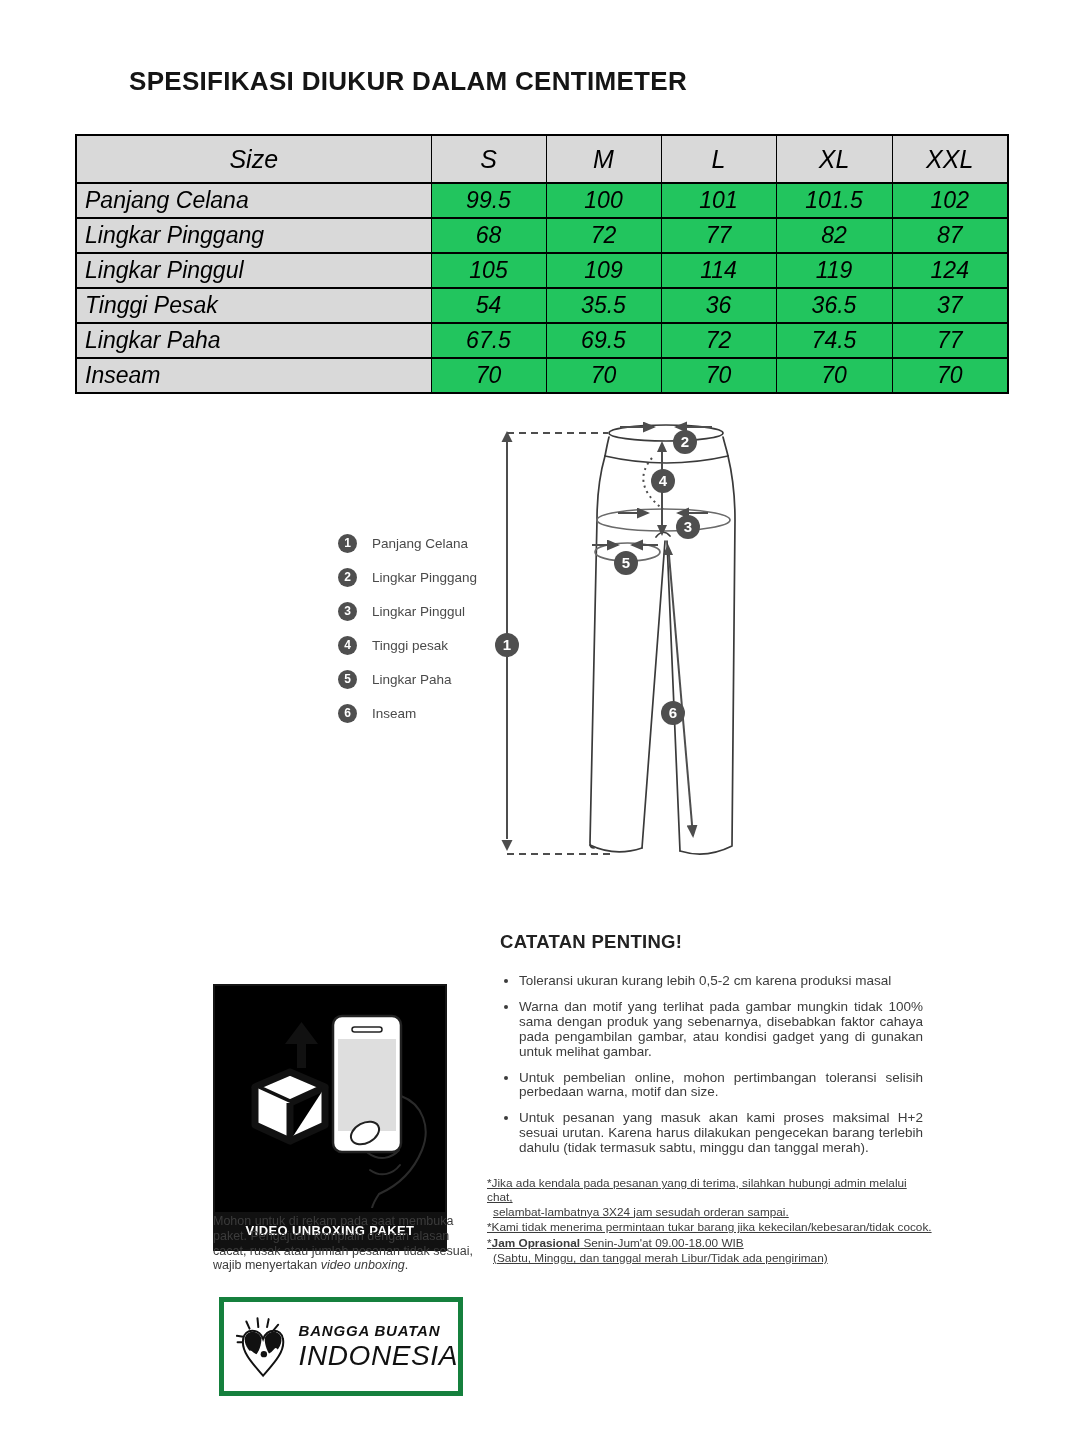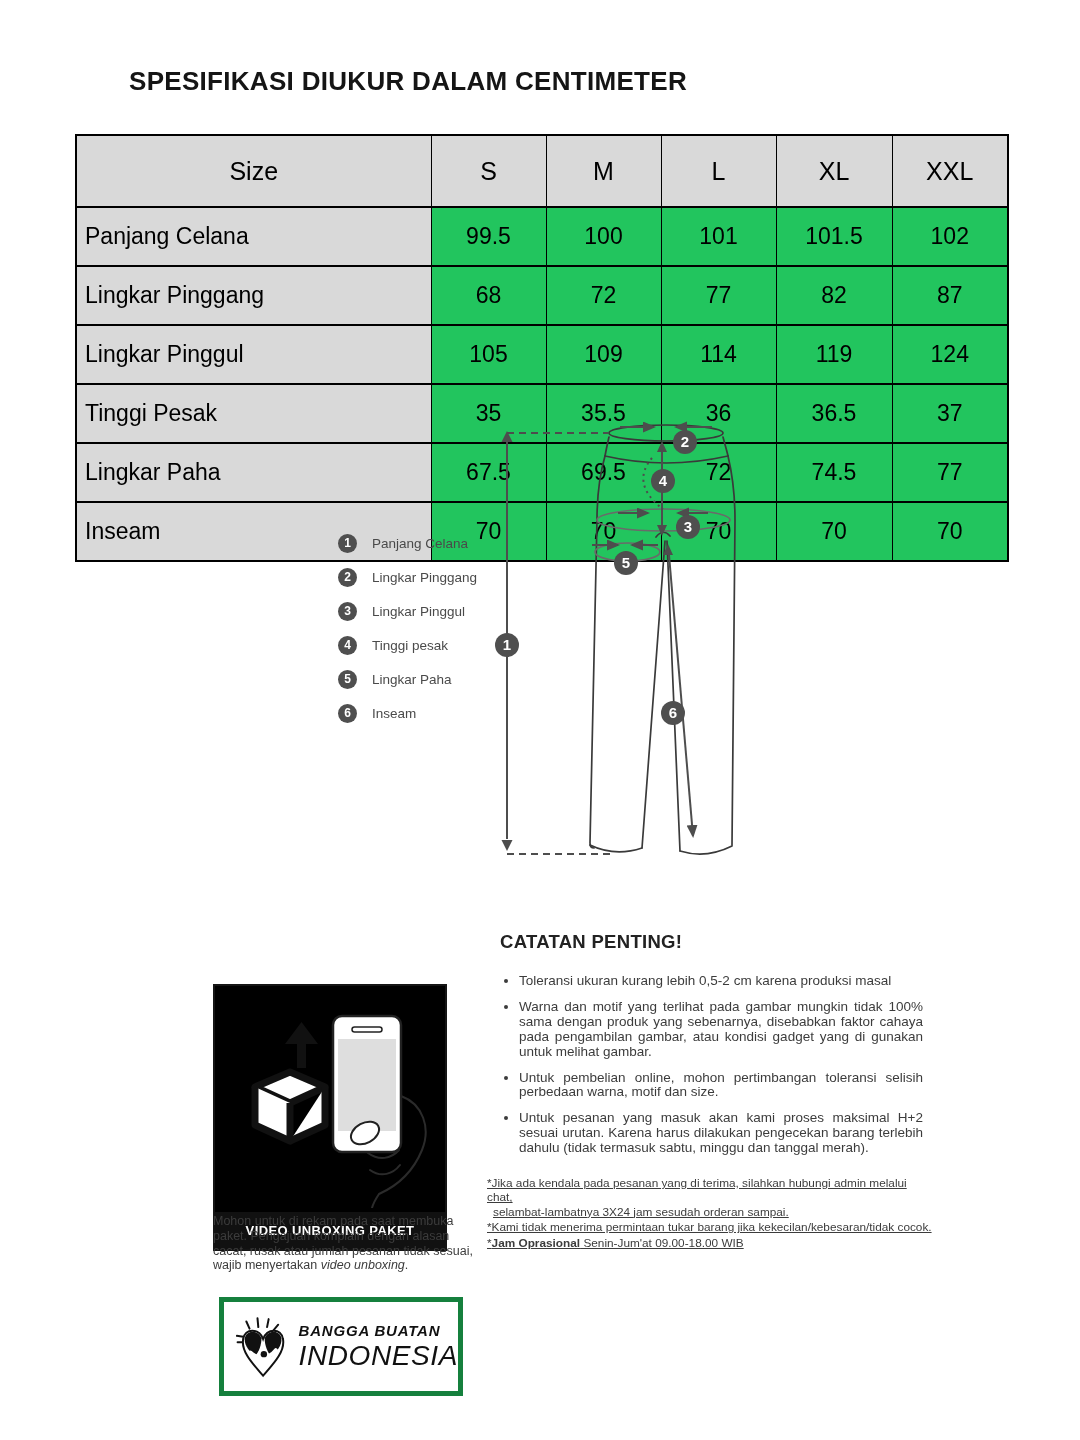--- a/index.html
+++ b/index.html
@@ -12,21 +12,21 @@
     position:absolute; left:129px; top:66px;
     font-size:26px; font-weight:700; letter-spacing:.3px; color:#151515;
   }
   
   table.size-table {
     position:absolute; left:75px; top:134px; width:932px;
     border-collapse:collapse; table-layout:fixed; border:2px solid #000;
   }
   .size-table th, .size-table td {
     border:1px solid #000; border-top:2px solid #000; border-bottom:2px solid #000;
-    padding:12px; vertical-align:middle; font-weight:400; color:#000;
+    padding:0; vertical-align:middle; font-weight:400; color:#000;font-style:italic;
   }
   .size-table th { height:46px; font-size:25px; background:#d9d9d9; text-align:center; }
   .size-table td { height:33px; font-size:23px; text-align:center; background:#22c55e; }
   .size-table td.row-label { background:#d9d9d9; text-align:left; padding-left:8px; }
   
   .legend { position:absolute; left:338px; top:534px; }
   .legend-item { display:flex; align-items:center; height:18px; margin-bottom:16px; }
   .legend-num {
     width:19px; height:19px; border-radius:50%; background:#4f4f4f; color:#fff;
     font-size:12px; font-weight:700; display:flex; align-items:center; justify-content:center;
@@ -123,21 +123,21 @@
     <tr>
       <td class="row-label">Lingkar Pinggul</td>
       <td>105</td>
       <td>109</td>
       <td>114</td>
       <td>119</td>
       <td>124</td>
     </tr>
     <tr>
       <td class="row-label">Tinggi Pesak</td>
-      <td>35</td>
+      <td>54</td>
       <td>35.5</td>
       <td>36</td>
       <td>36.5</td>
       <td>37</td>
     </tr>
     <tr>
       <td class="row-label">Lingkar Paha</td>
       <td>67.5</td>
       <td>69.5</td>
       <td>72</td>
@@ -316,15 +316,16 @@
 
   <div class="footnotes">
     <div class="footnote">
       <div>*Jika ada kendala pada pesanan yang di terima, silahkan hubungi admin melalui chat,</div>
       <div class="fn-indent">selambat-lambatnya 3X24 jam sesudah orderan sampai.</div>
     </div>
     <div class="footnote">*Kami tidak menerima permintaan tukar barang jika kekecilan/kebesaran/tidak cocok.</div>
     <div class="footnote">
       <span>*</span><span class="fn-bold">Jam Oprasional</span><span> Senin-Jum'at 09.00-18.00 WIB</span>
     </div>
+    <div class="footnote fn-indent">(Sabtu, Minggu, dan tanggal merah Libur/Tidak ada pengiriman)</div>
   </div>
 
 </div>
 
 </body></html>

